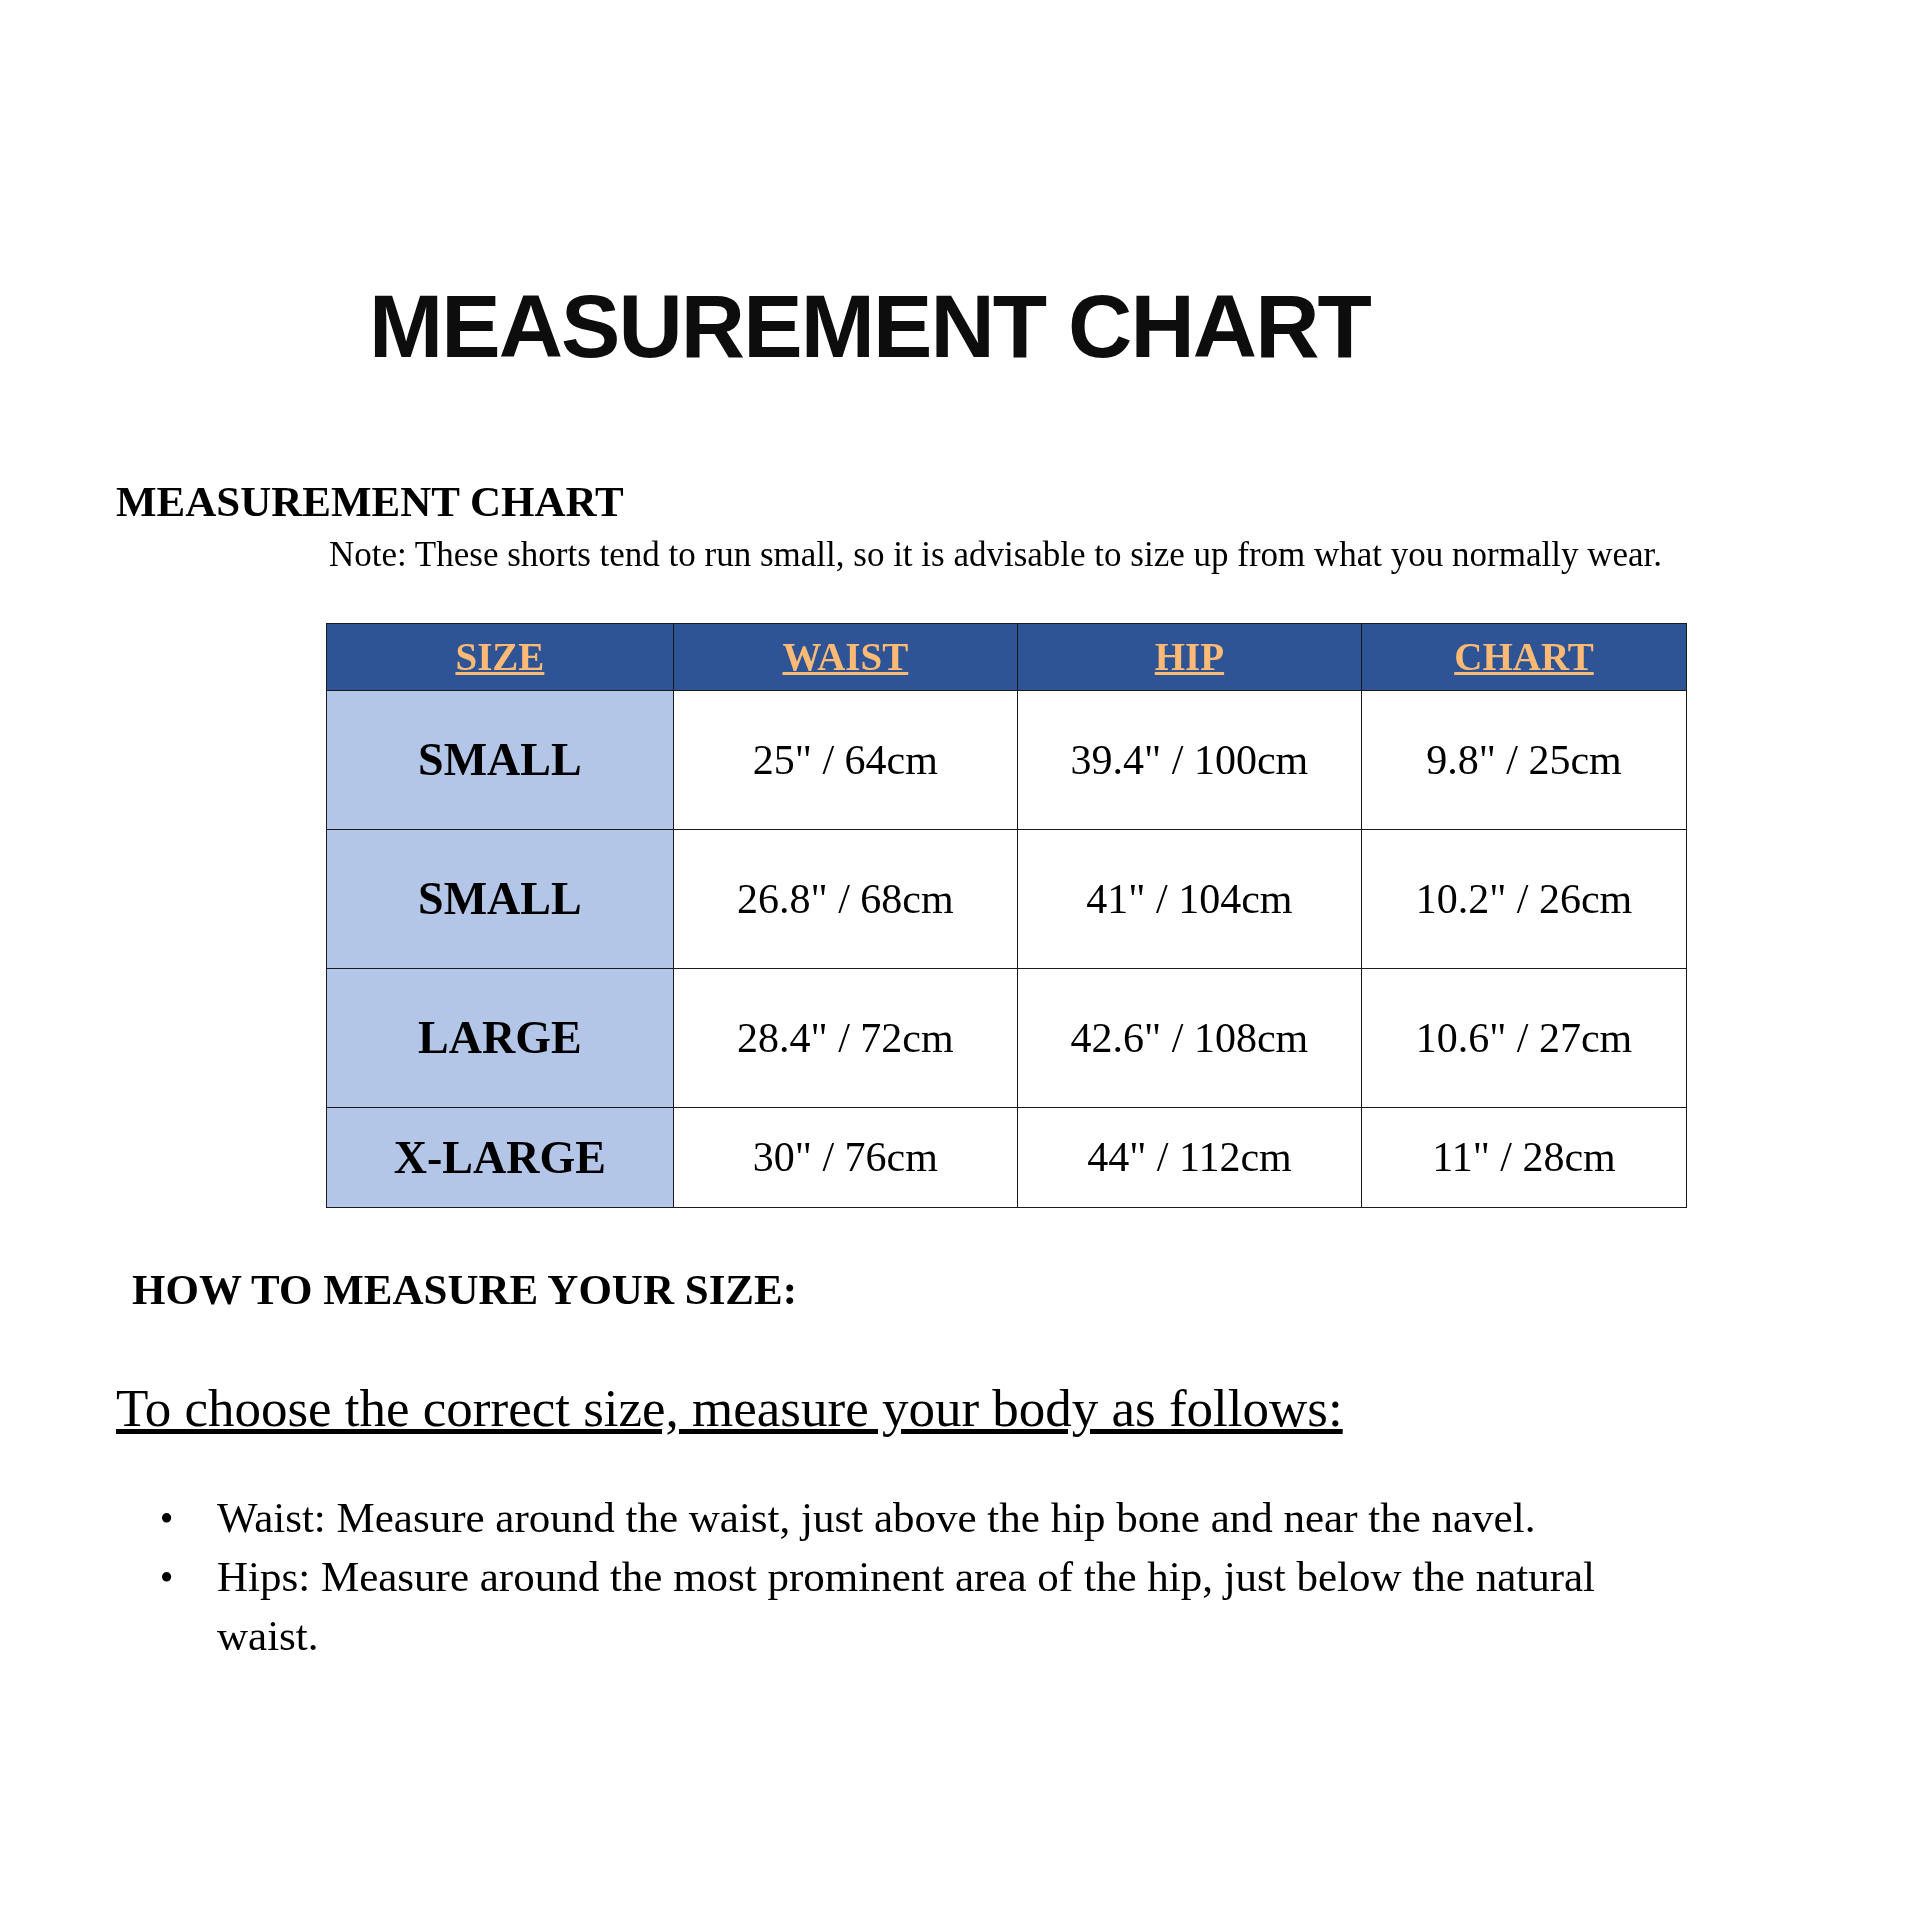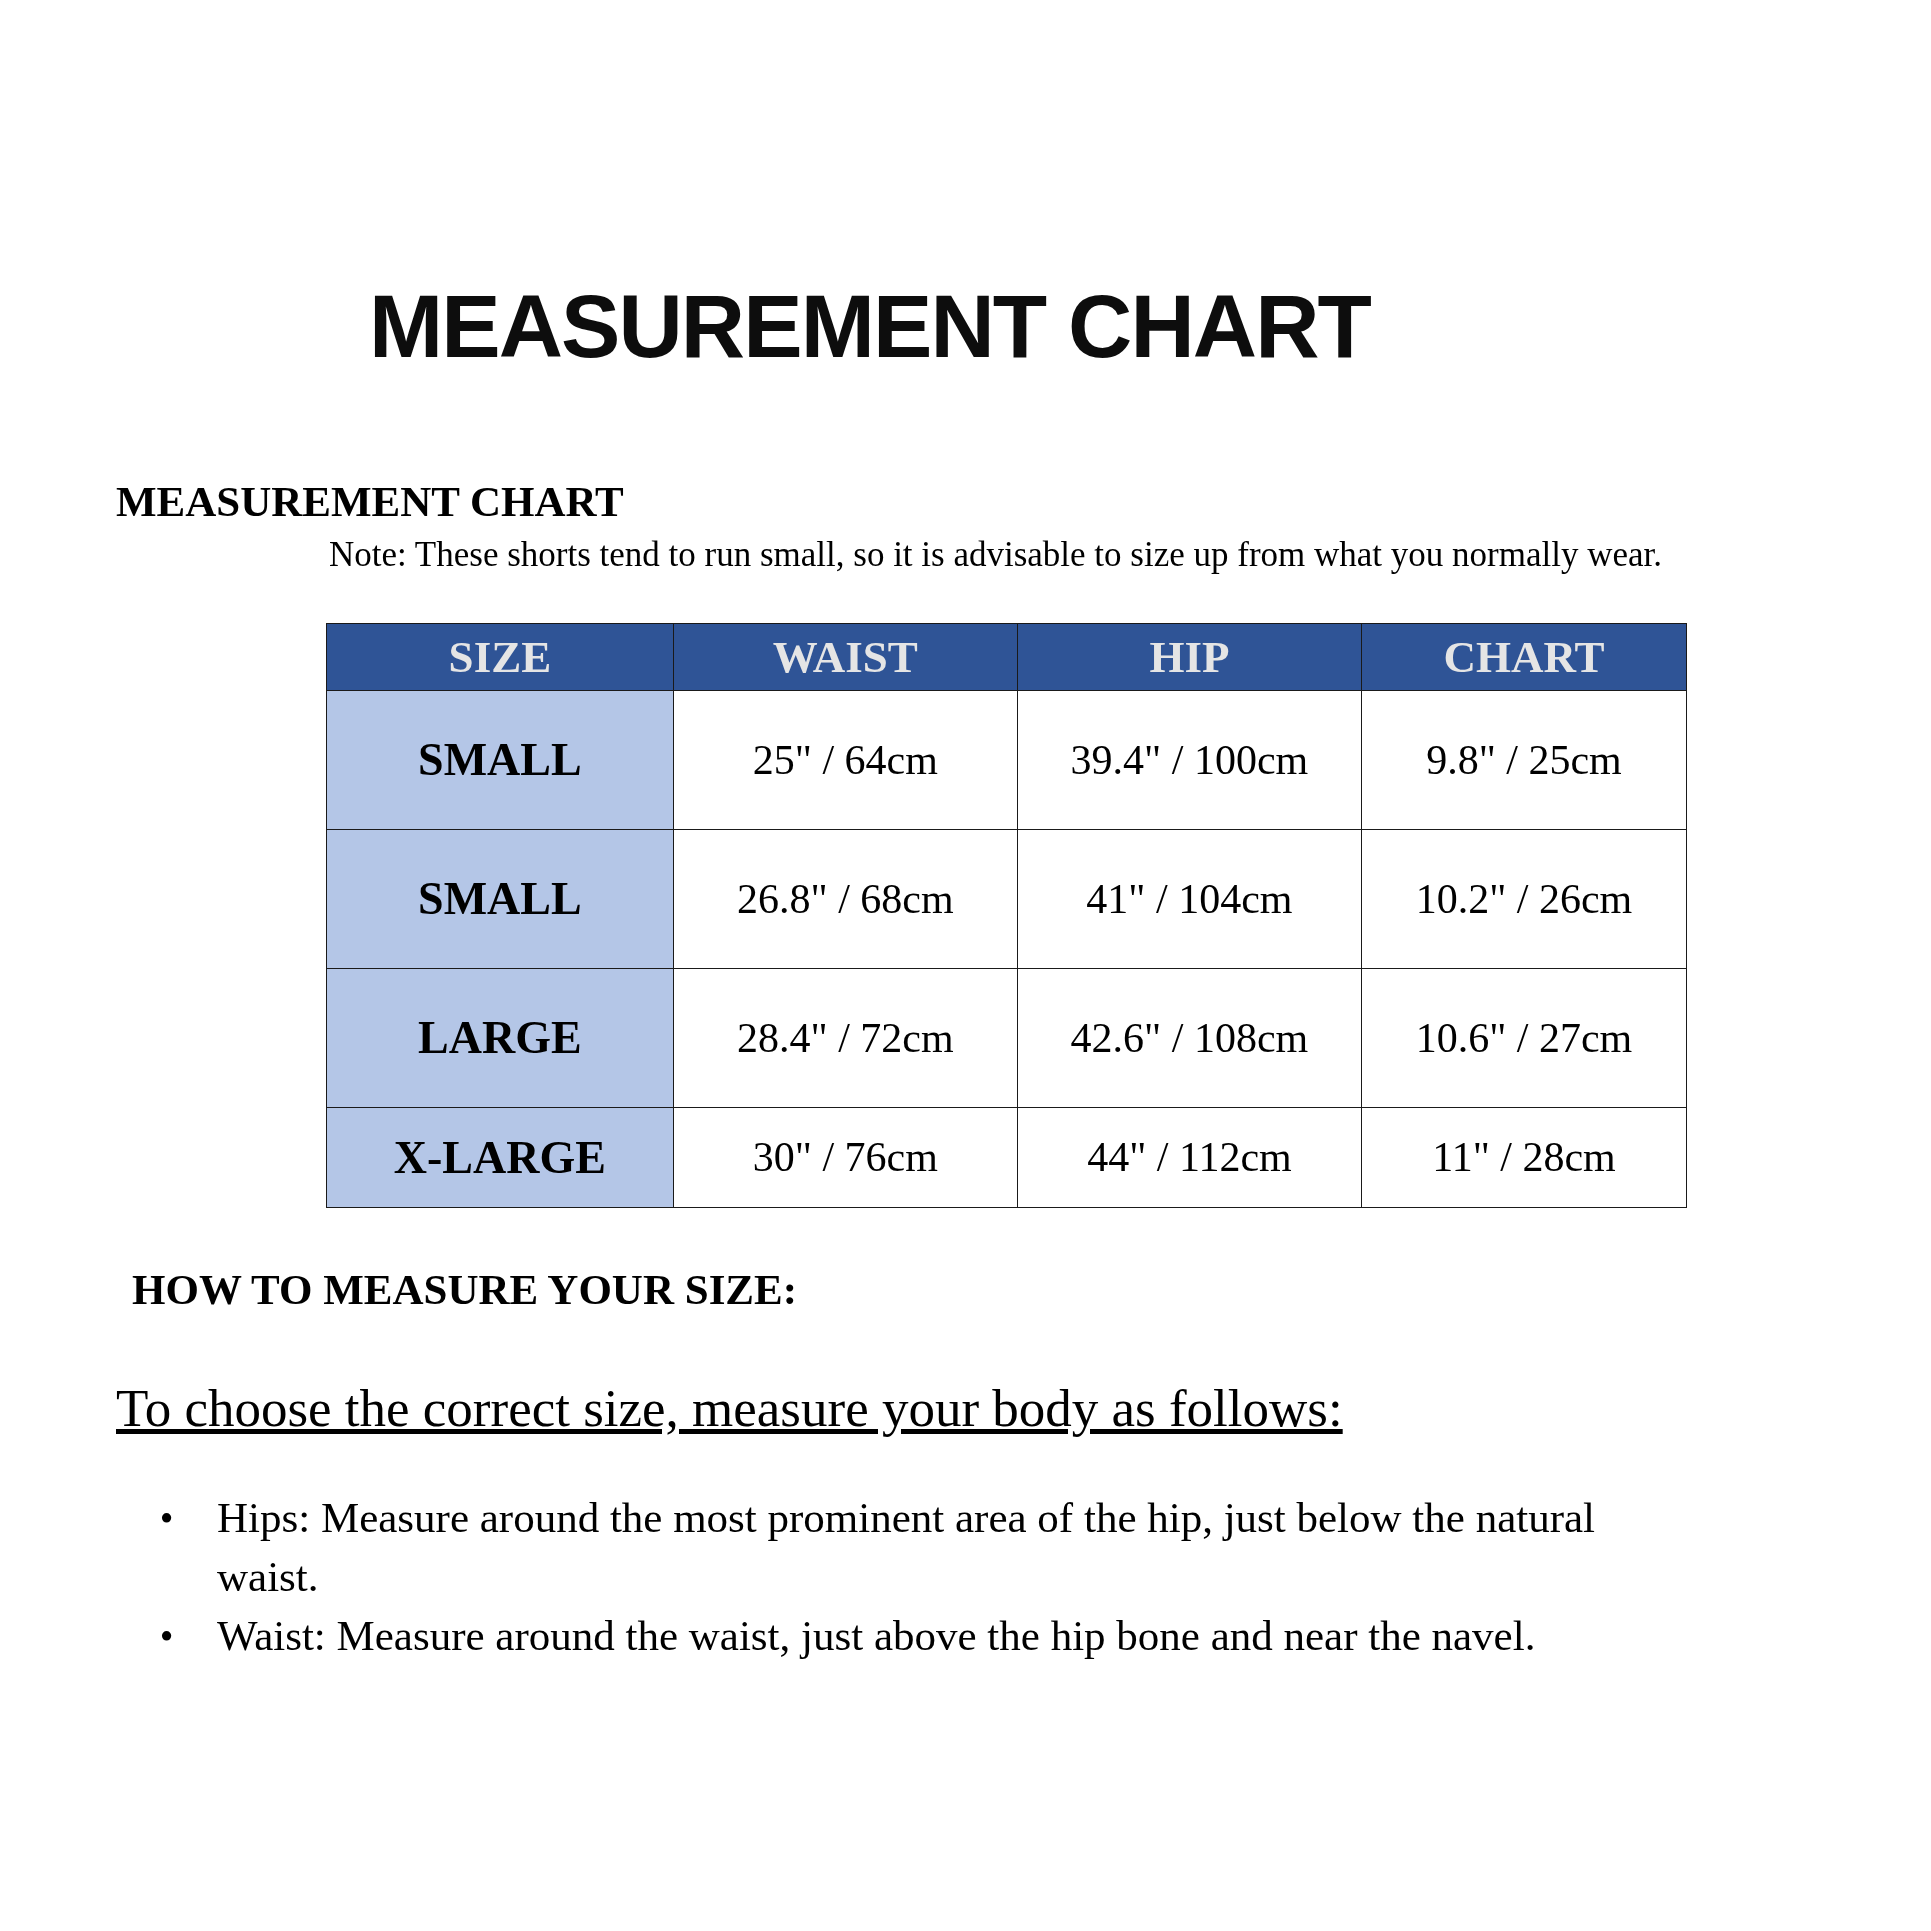--- a/index.html
+++ b/index.html
@@ -55,24 +55,25 @@
   table.size-table col.c-length { width: 23.9%; }
   table.size-table th,
   table.size-table td {
     border: 1.9px solid #1a1a1a;
     text-align: center;
     vertical-align: middle;
     padding: 0;
   }
   table.size-table thead th {
     background: #2F5496;
-    color: #e5e5e5;
-    font-size: 45px;
+    color: #fdba74;
+    font-size: 39px;
     font-weight: 700;
     height: 66px;
+    text-decoration: underline;
   }
   table.size-table td.size-cell {
     background: #B4C6E7;
     font-weight: 700;
     font-size: 46px;
   }
   table.size-table td.value-cell {
     background: #ffffff;
     font-size: 42px;
   }
@@ -168,23 +169,23 @@
       </tbody>
     </table>
 
     <p class="howto-heading">HOW TO MEASURE YOUR SIZE:</p>
 
     <p class="howto-intro">To choose the correct size, measure your body as follows:</p>
 
     <div class="bullet-list">
       <div class="bullet-item">
         <span class="bullet-marker"></span>
-        <span class="bullet-text">Hips: Measure around the most prominent area of the hip, just below the natural waist.</span>
+        <span class="bullet-text">Waist: Measure around the waist, just above the hip bone and near the navel.</span>
       </div>
       <div class="bullet-item">
         <span class="bullet-marker"></span>
-        <span class="bullet-text">Waist: Measure around the waist, just above the hip bone and near the navel.</span>
+        <span class="bullet-text">Hips: Measure around the most prominent area of the hip, just below the natural waist.</span>
       </div>
     </div>
 
   </div>
 </div>
 
 
 </body></html>

